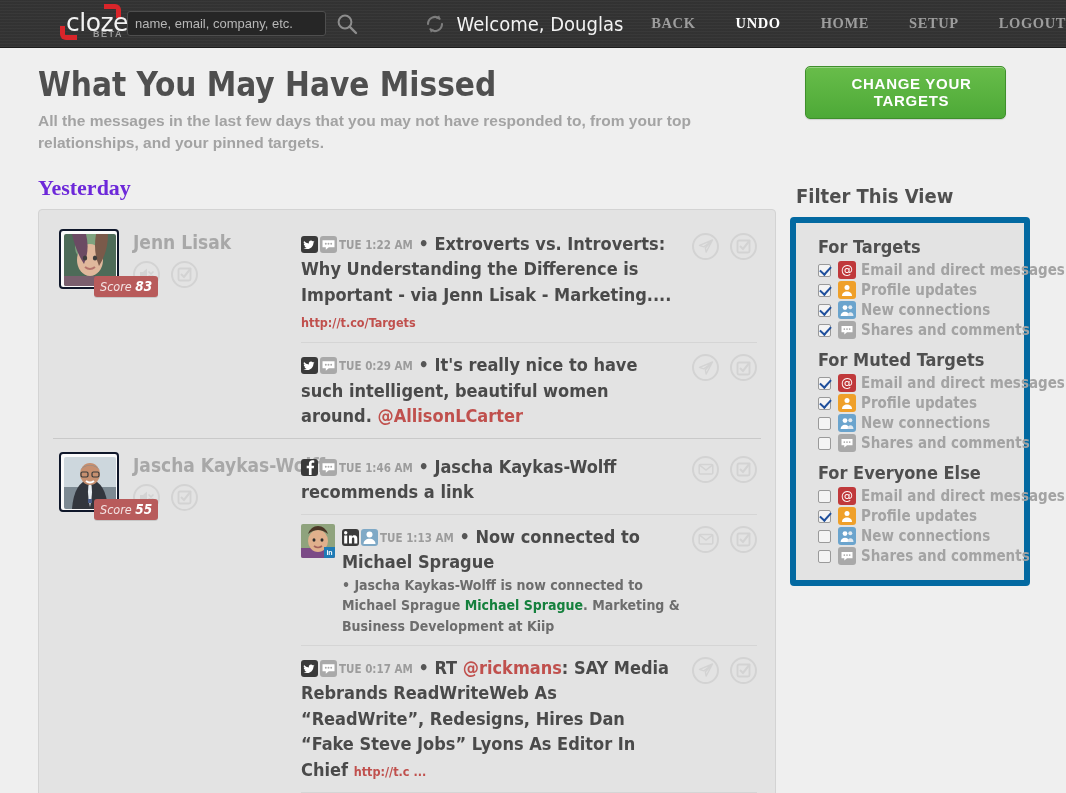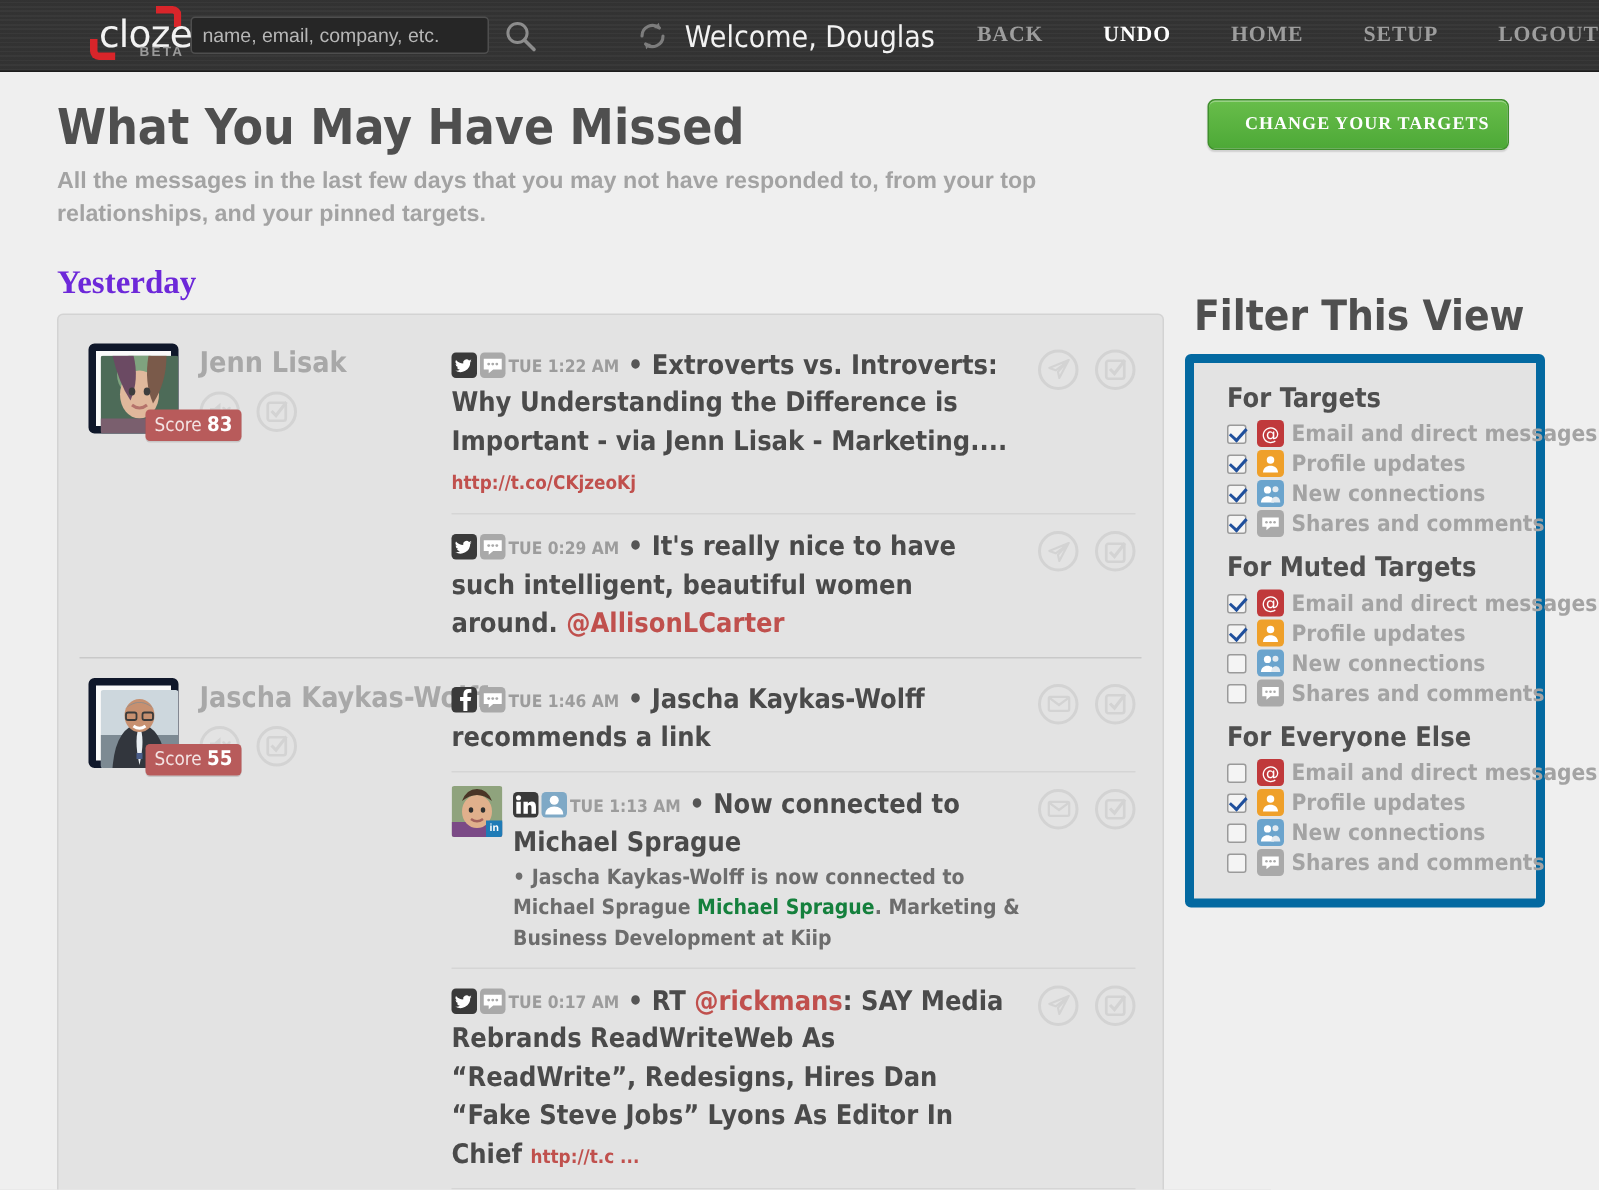--- a/index.html
+++ b/index.html
@@ -125,25 +125,26 @@
     border-radius: 4px;
     padding: 10px 14px 18px 14px;
   }
   .person-block { display: flex; border-top: 1px solid #c9c9c9; padding-top: 13px; }
   .person-block:first-child { border-top: none; padding-top: 9px; }
   .person-col { width: 248px; flex: 0 0 248px; padding-left: 6px; }
   .avatar-row { display: flex; }
   .avatar-shell {
     width: 60px; height: 60px;
     background: #fafafa;
-    border: 5px solid #0f172a;
+    border: 2px solid #0f172a;
     border-radius: 4px;
     padding: 3px;
     position: relative;
     flex: 0 0 60px;
+    font-style: italic;
   }
   .avatar-img { width: 52px; height: 52px; border-radius: 2px; display:block; overflow:hidden; }
   .score-badge {
     position: absolute;
     left: 33px; bottom: -10px;
     background: #b85b5b;
     color: #f3e3e3;
     border-radius: 3px;
     padding: 2px 6px 3px 6px;
     font-family: "DejaVu Sans Condensed","Liberation Sans", sans-serif;
@@ -244,36 +245,36 @@
 
   
   .btn-green {
     display: block;
     width: 201px;
     margin-left: 15px;
     background: linear-gradient(#68bd4a, #4da937);
     border: 1px solid #3f8f2c;
     border-radius: 5px;
     color: #ffffff;
-    font-family: Liberation Serif, serif;
-    font-weight: bold;
-    font-size: 12px;
+    font-family: Liberation Sans, sans-serif;
+    font-weight: bold;
+    font-size: 15px;
     letter-spacing: 0.7px;
     padding: 8px 0 9px 12px;
     text-align: center;
     cursor: pointer;
     box-shadow: inset 0 1px 0 rgba(255,255,255,0.32), 0 1px 1px rgba(0,0,0,0.13);
   }
   h2.filter-title {
     font-family: "DejaVu Sans Condensed","Liberation Sans", sans-serif;
     font-stretch: condensed;
-    font-size: 28px;
+    font-size: 20px;
     font-weight: bold;
     color: #4f4f4f;
-    margin-top: 94px;
+    margin-top: 65px;
     margin-bottom: 9px;
     margin-left: 6px;
   }
   .filter-card {
     background: #e3e3e3;
     border: 6px solid #0369a1;
     border-radius: 4px;
     padding: 10px 12px 14px 12px;
   }
   h3.filter-group {
@@ -429,21 +430,21 @@
                 <span class="badge tw"><svg width="17" height="17" viewBox="0 0 17 17">
                       <path d="M13.5 5.6c-.4.2-.9.3-1.3.4.5-.3.8-.7 1-1.3-.5.3-1 .5-1.5.6a2.3 2.3 0 0 0-3.9 2.1A6.6 6.6 0 0 1 3 5a2.3 2.3 0 0 0 .7 3 2.2 2.2 0 0 1-1-.3 2.3 2.3 0 0 0 1.8 2.2 2.3 2.3 0 0 1-1 0 2.3 2.3 0 0 0 2.1 1.6A4.6 4.6 0 0 1 2.5 12a6.5 6.5 0 0 0 10-5.5c.4-.3.8-.6 1-1z" fill="#fff"></path>
                     </svg></span><span class="badge chat"><svg width="17" height="17" viewBox="0 0 17 17">
                       <path d="M2.5 4.2h12v7.1H8.8l-3 2.5v-2.5H2.5z" fill="#fff"></path>
                       <circle cx="5.8" cy="7.7" r=".95" fill="#a9a9a9"></circle>
                       <circle cx="8.5" cy="7.7" r=".95" fill="#a9a9a9"></circle>
                       <circle cx="11.2" cy="7.7" r=".95" fill="#a9a9a9"></circle>
                     </svg></span><span class="ts">TUE 1:22 AM</span>
                 <span class="bullet">•</span>
                 <span>Extroverts vs. Introverts: Why Understanding the Difference is Important - via Jenn Lisak - Marketing....</span>
-                <span class="url">http://t.co/CKjzeoKj</span>
+                <span class="url">http://t.co/Targets</span>
               </div>
             </div>
             <div class="msg-actions">
               <span class="circle-btn">
                 <svg width="16" height="16" viewBox="0 0 16 16">
                     <path d="M14.5 2 L1.5 7.3 L5.8 8.9 L13.4 3.3 L7.3 9.9 L8.2 14z" fill="none" stroke="#d3d3d3" stroke-width="1.4" stroke-linejoin="round"></path>
                   </svg>
               </span>
               <span class="circle-btn">
                 <svg width="16" height="16" viewBox="0 0 16 16">

